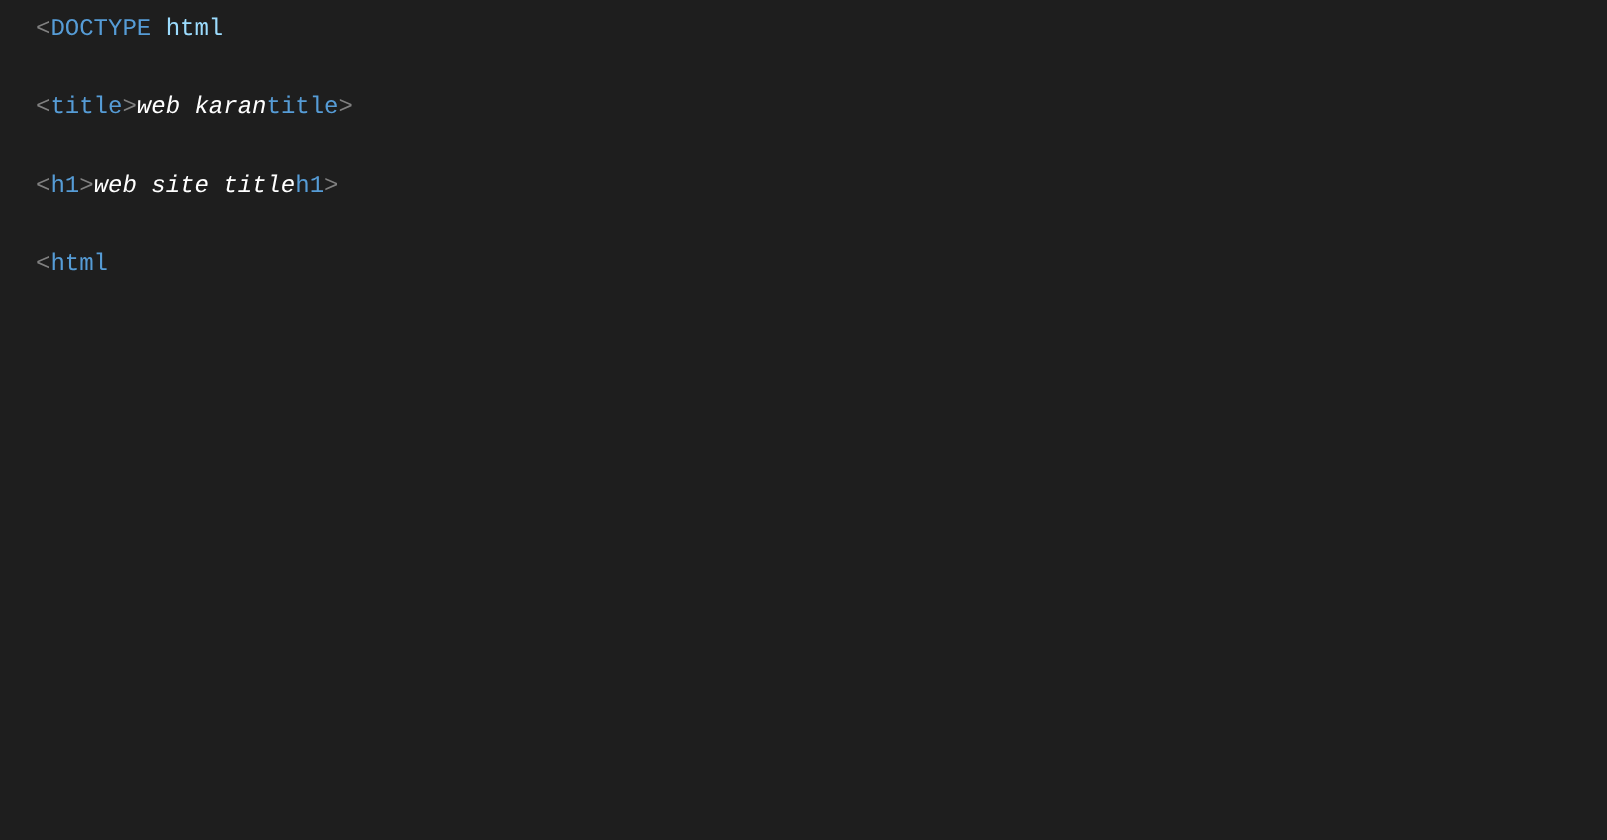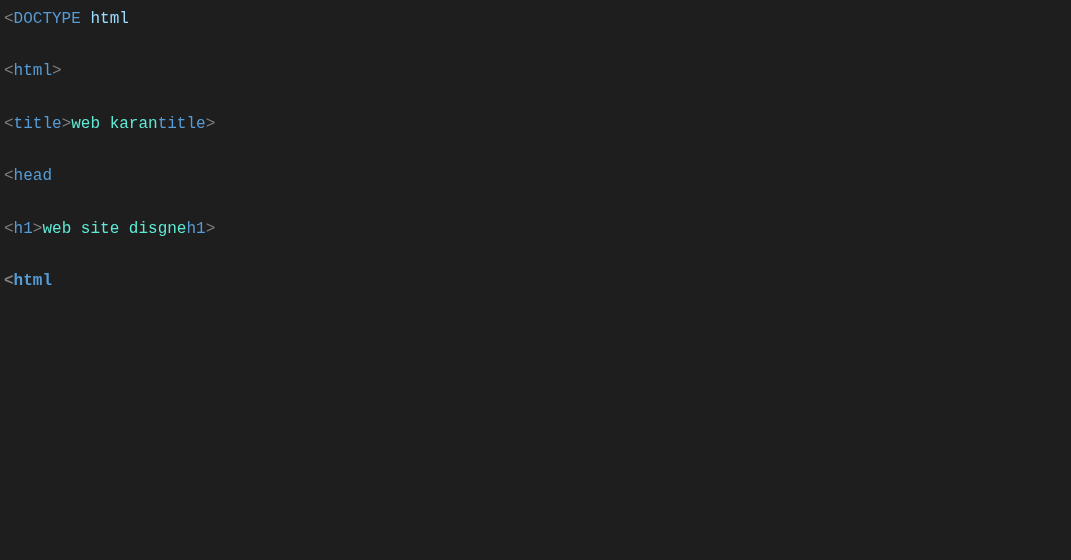--- a/index.html
+++ b/index.html
@@ -17,41 +17,40 @@
       height: 560px;
       overflow: hidden;
     }
     .code-editor {
       padding: 8px 4px;
       line-height: 1.4;
     }
     .code-line {
       white-space: pre;
       margin-bottom: 30px;
+      margin-left: 20px;
     }
     .code-line:last-child {
       margin-bottom: 0;
-      font-weight: bold;
     }
     .bracket {
       color: #808080;
     }
     .tag-keyword {
       color: #569cd6;
     }
     .tag-attr {
       color: #9cdcfe;
     }
     .text-content {
-      color: #5eead4;
+      color: #ffffff;
+      font-style: italic;
     }
   </style>
 </head>
 <body>
 
 <div class="code-editor">
   <div class="code-line"><span class="bracket">&lt;</span><span class="tag-keyword">DOCTYPE</span><span class="text-content"> </span><span class="tag-attr">html</span></div>
-  <div class="code-line"><span class="bracket">&lt;</span><span class="tag-keyword">html</span><span class="bracket">&gt;</span></div>
   <div class="code-line"><span class="bracket">&lt;</span><span class="tag-keyword">title</span><span class="bracket">&gt;</span><span class="text-content">web karan</span><span class="tag-keyword">title</span><span class="bracket">&gt;</span></div>
-  <div class="code-line"><span class="bracket">&lt;</span><span class="tag-keyword">head</span></div>
-  <div class="code-line"><span class="bracket">&lt;</span><span class="tag-keyword">h1</span><span class="bracket">&gt;</span><span class="text-content">web site disgne</span><span class="tag-keyword">h1</span><span class="bracket">&gt;</span></div>
+  <div class="code-line"><span class="bracket">&lt;</span><span class="tag-keyword">h1</span><span class="bracket">&gt;</span><span class="text-content">web site title</span><span class="tag-keyword">h1</span><span class="bracket">&gt;</span></div>
   <div class="code-line"><span class="bracket">&lt;</span><span class="tag-keyword">html</span></div>
 </div>
 
 </body></html>

